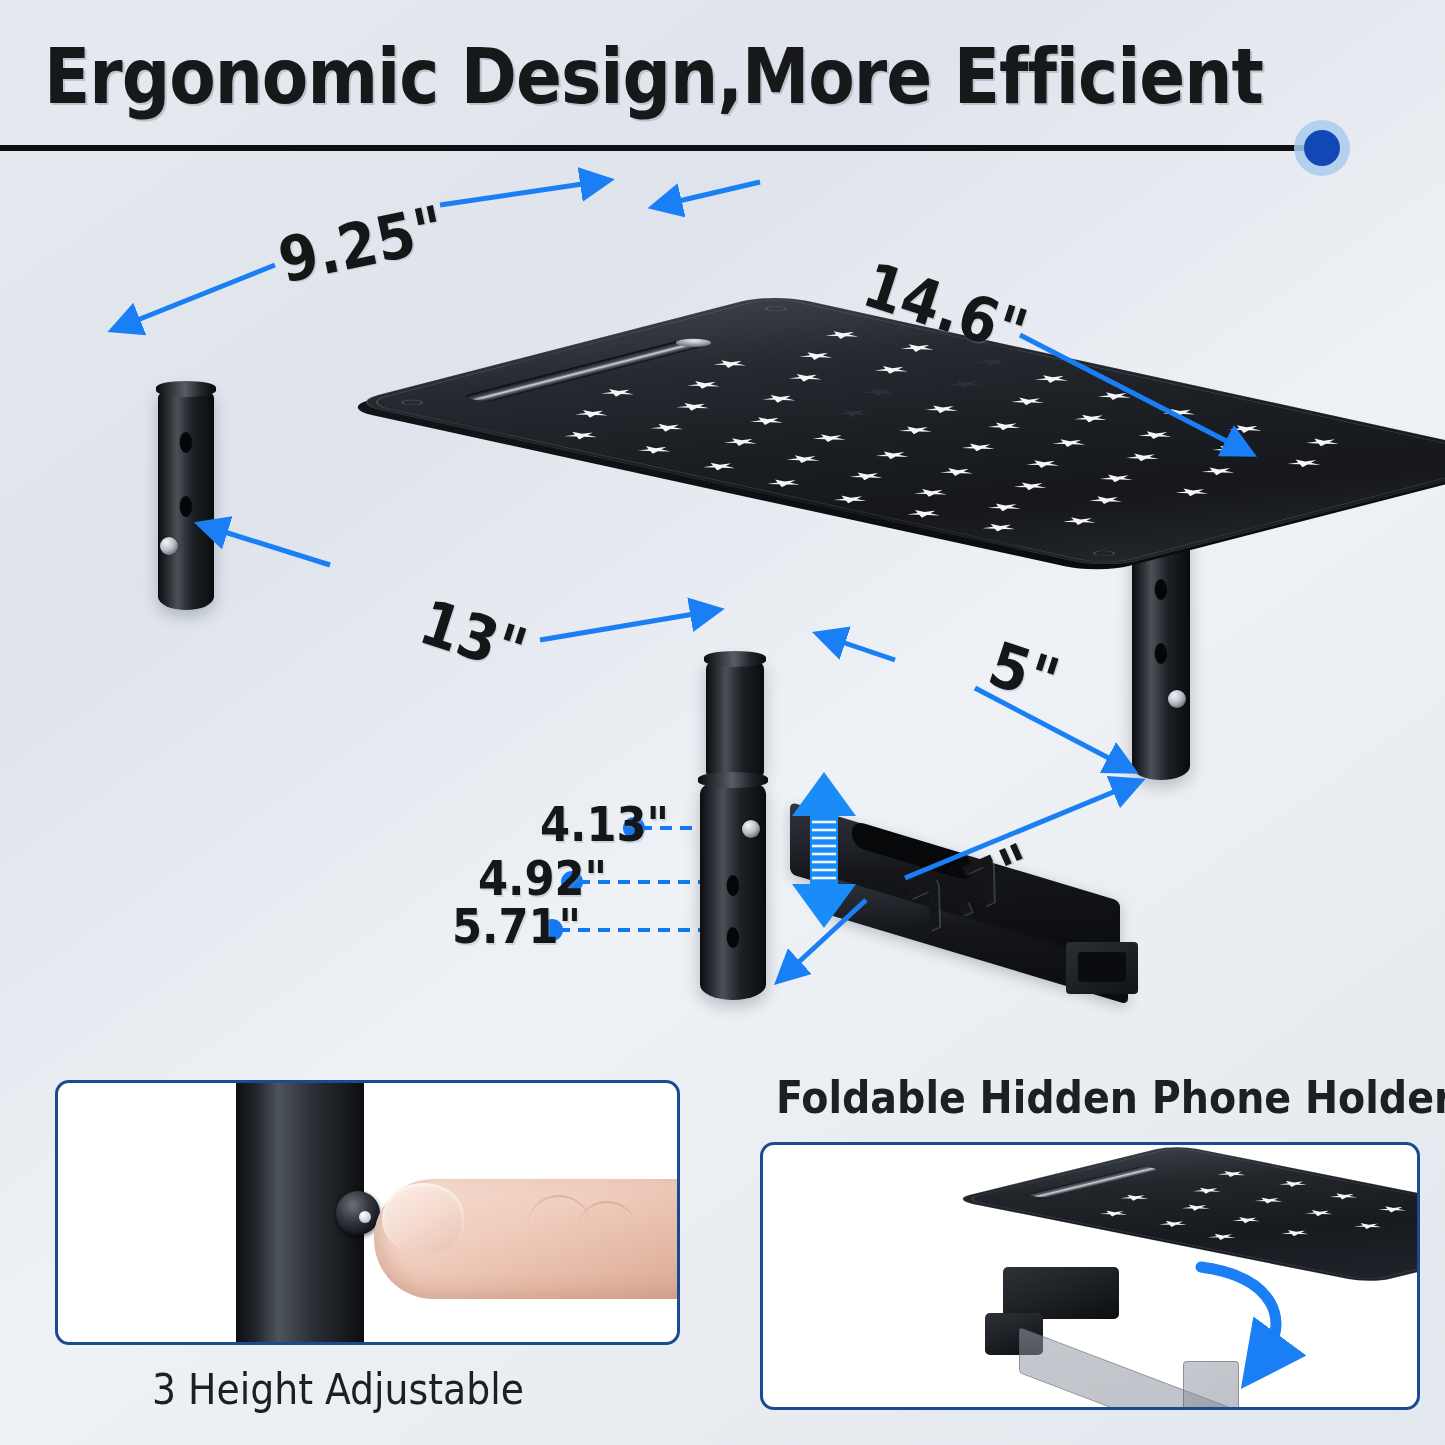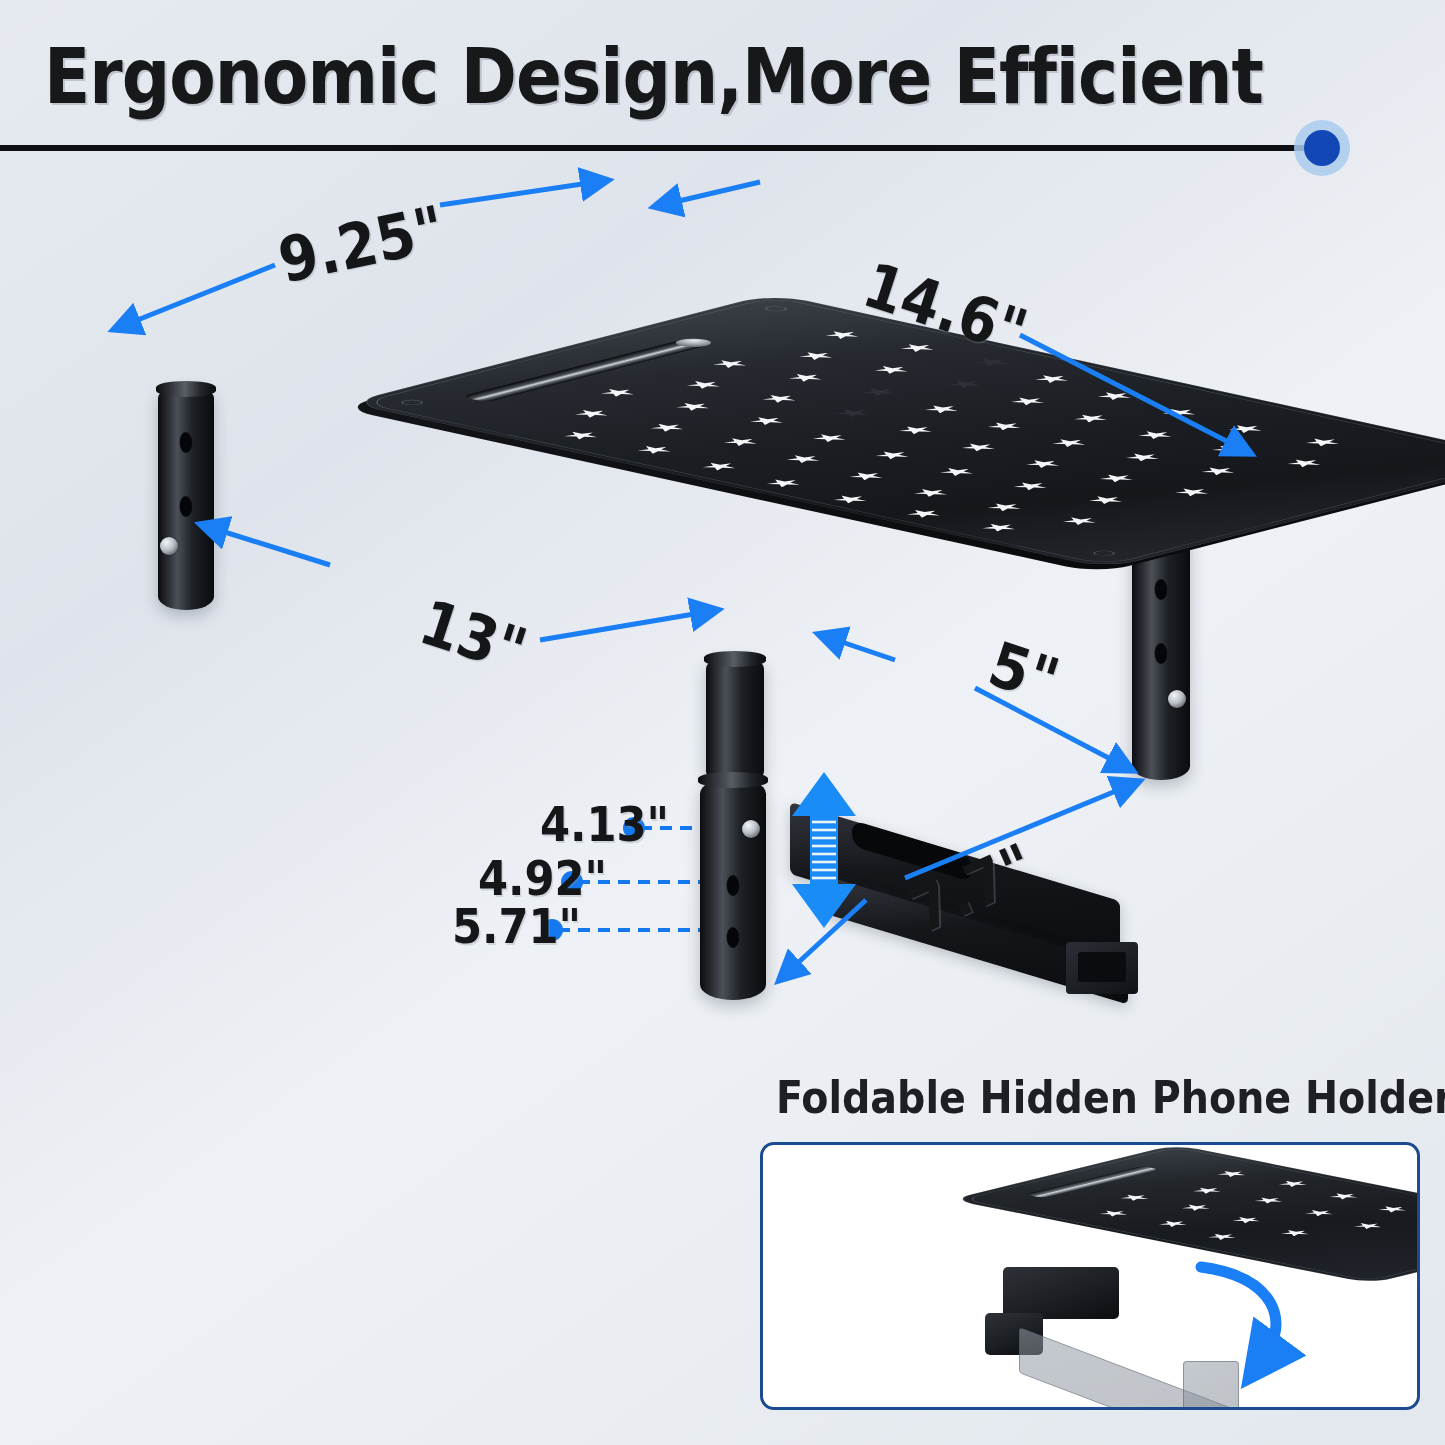--- a/index.html
+++ b/index.html
@@ -426,20 +426,31 @@
 
     <div class="ann-label" style="left:990px; top:476px; font-size:62px; transform:rotate(18deg);">5"</div>
 
     <div class="ann-label" style="left:908px; top:692px; font-size:62px; transform:rotate(-24deg);">7.7"</div>
 
     <div class="ann-label" style="left:540px; top:636px; font-size:48px;">4.13"</div>
     <div class="ann-label" style="left:478px; top:690px; font-size:48px;">4.92"</div>
     <div class="ann-label" style="left:452px; top:738px; font-size:48px;">5.71"</div>
   </div>
 
+  <div class="panel" style="left:0; top:1060px; width:720px; height:385px;">
+    <div class="card" style="left:55px; top:20px; width:625px; height:265px;">
+      <div class="bigleg" style="left:178px; top:-6px; width:128px; height:280px;"></div>
+      <div class="bigknob" style="left:278px; top:108px;"></div>
+      <div class="thumb" style="left:316px; top:96px; width:330px; height:120px;"></div>
+      <div class="nail" style="left:324px; top:100px; width:82px; height:72px;"></div>
+      <div class="knuckle" style="left:470px; top:112px; width:62px; height:58px;"></div>
+      <div class="knuckle" style="left:520px; top:118px; width:58px; height:54px;"></div>
+    </div>
+    <div class="panel-caption" style="left:152px; top:305px;">3 Height Adjustable</div>
+  </div>
 
   <div class="panel" style="left:720px; top:1060px; width:725px; height:385px;">
     <div class="panel-caption bold" style="left:56px; top:12px; font-size:44px;">Foldable Hidden Phone Holder</div>
 
     <div class="card" style="left:40px; top:82px; width:660px; height:268px;">
 
       <div class="mini-slab" style="left:300px; top:-56px; width:420px; height:250px;">
         <div class="mini-rim"></div>
         <div class="mini-slot" style="left:30px; top:70px; width:18px; height:130px;"></div>
         <div class="mini-star" style="left:86px; top:34px;"></div>

